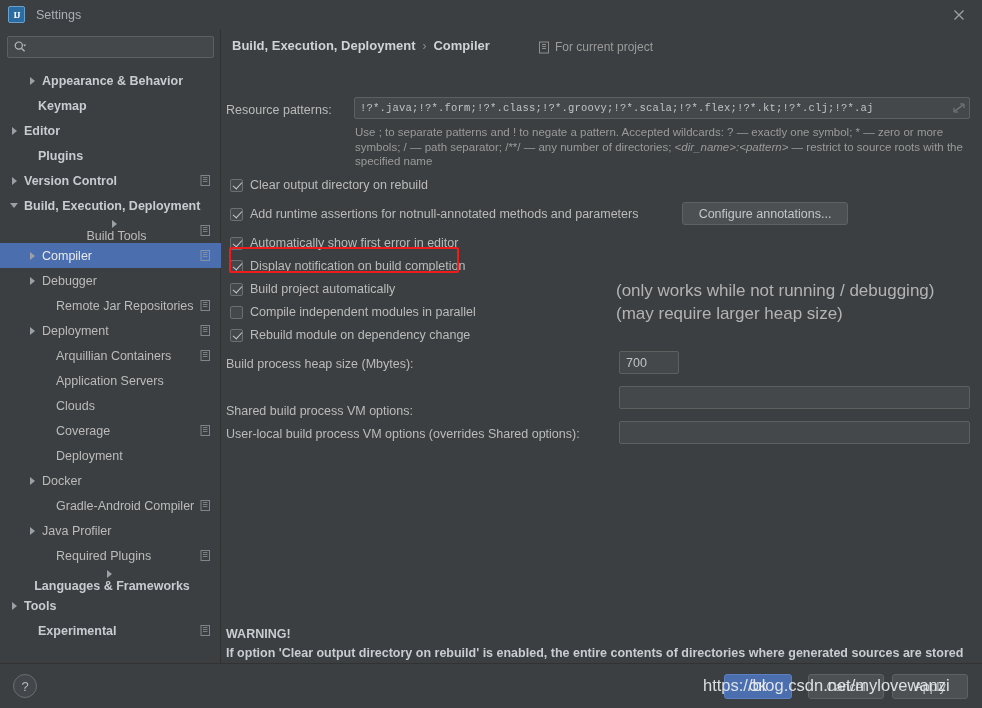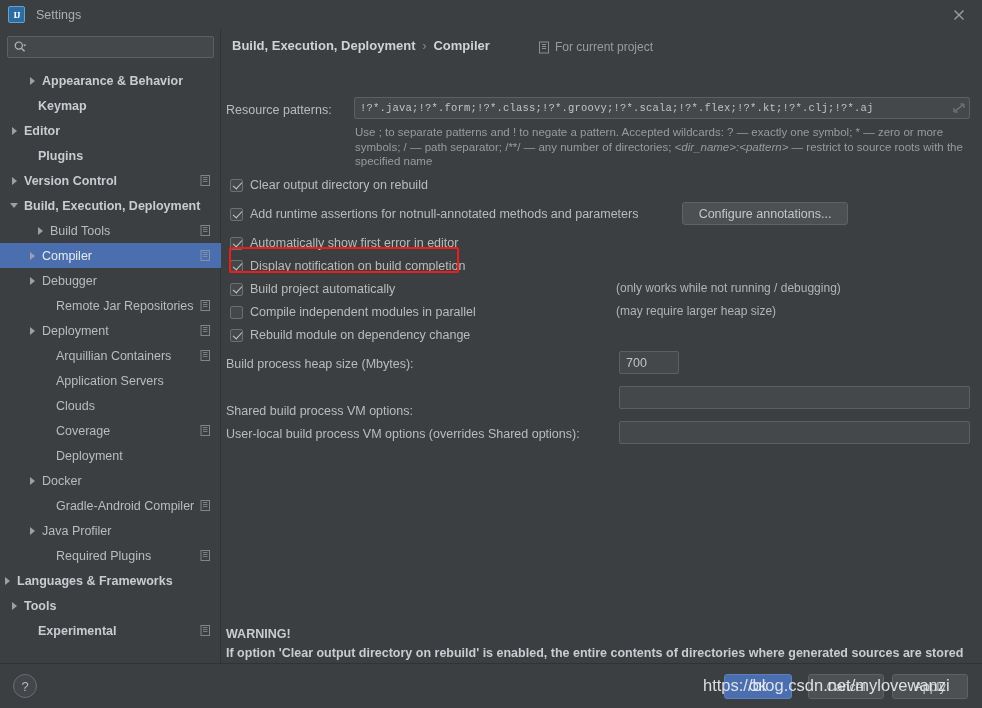--- a/index.html
+++ b/index.html
@@ -191,21 +191,21 @@
     left: 4px; top: 0px;
     width: 4px; height: 8px;
     border: solid #c6cacd;
     border-width: 0 1.6px 1.6px 0;
     transform: rotate(42deg);
   }
   .cblabel { font-size: 12.5px; color: #bbbbbb; white-space: nowrap; }
 
   .note {
     position: absolute;
-    font-size: 12px; color: #b3b3b3;
+    font-size: 17px; color: #b3b3b3;
     white-space: nowrap;
   }
 
   .btn {
     background: #4c5052;
     border: 1px solid #5e6264;
     border-radius: 3px;
     color: #c3c6c9;
     font-size: 12.5px;
     font-family: "Liberation Sans", sans-serif;
@@ -360,21 +360,21 @@
           <span class="tree-label">Version Control</span>
           <span class="mod-icon"><svg width="11" height="11" viewBox="0 0 11 11">
               <rect x="1" y="0.5" width="8.5" height="10" stroke="#9aa0a6" stroke-width="1" fill="none"></rect>
               <path d="M3 2.5 h4.5 M3 4.5 h4.5 M3 6.5 h4.5" stroke="#9aa0a6" stroke-width="0.9"></path>
             </svg></span>
         </div>
         <div class="tree-row bold" style="padding-left: 10px;">
           <span class="arrow down"></span>
           <span class="tree-label">Build, Execution, Deployment</span>
         </div>
-        <div class="tree-row" style="padding-left: 36px;">
+        <div class="tree-row" style="padding-left: 12px; flex-direction: column;">
           <span class="arrow right"></span>
           <span class="tree-label">Build Tools</span>
           <span class="mod-icon"><svg width="11" height="11" viewBox="0 0 11 11">
               <rect x="1" y="0.5" width="8.5" height="10" stroke="#9aa0a6" stroke-width="1" fill="none"></rect>
               <path d="M3 2.5 h4.5 M3 4.5 h4.5 M3 6.5 h4.5" stroke="#9aa0a6" stroke-width="0.9"></path>
             </svg></span>
         </div>
         <div class="tree-row selected" style="padding-left: 28px;">
           <span class="arrow right"></span>
           <span class="tree-label">Compiler</span>
@@ -448,21 +448,21 @@
           <span class="tree-label">Java Profiler</span>
         </div>
         <div class="tree-row" style="padding-left: 42px;">
           <span class="arrow none"></span>
           <span class="tree-label">Required Plugins</span>
           <span class="mod-icon"><svg width="11" height="11" viewBox="0 0 11 11">
               <rect x="1" y="0.5" width="8.5" height="10" stroke="#9aa0a6" stroke-width="1" fill="none"></rect>
               <path d="M3 2.5 h4.5 M3 4.5 h4.5 M3 6.5 h4.5" stroke="#9aa0a6" stroke-width="0.9"></path>
             </svg></span>
         </div>
-        <div class="tree-row bold" style="padding-left: 3px;">
+        <div class="tree-row bold" style="padding-left: 3px; flex-direction: column;">
           <span class="arrow right"></span>
           <span class="tree-label">Languages &amp; Frameworks</span>
         </div>
         <div class="tree-row bold" style="padding-left: 10px;">
           <span class="arrow right"></span>
           <span class="tree-label">Tools</span>
         </div>
         <div class="tree-row bold" style="padding-left: 24px;">
           <span class="arrow none"></span>
           <span class="tree-label">Experimental</span>

